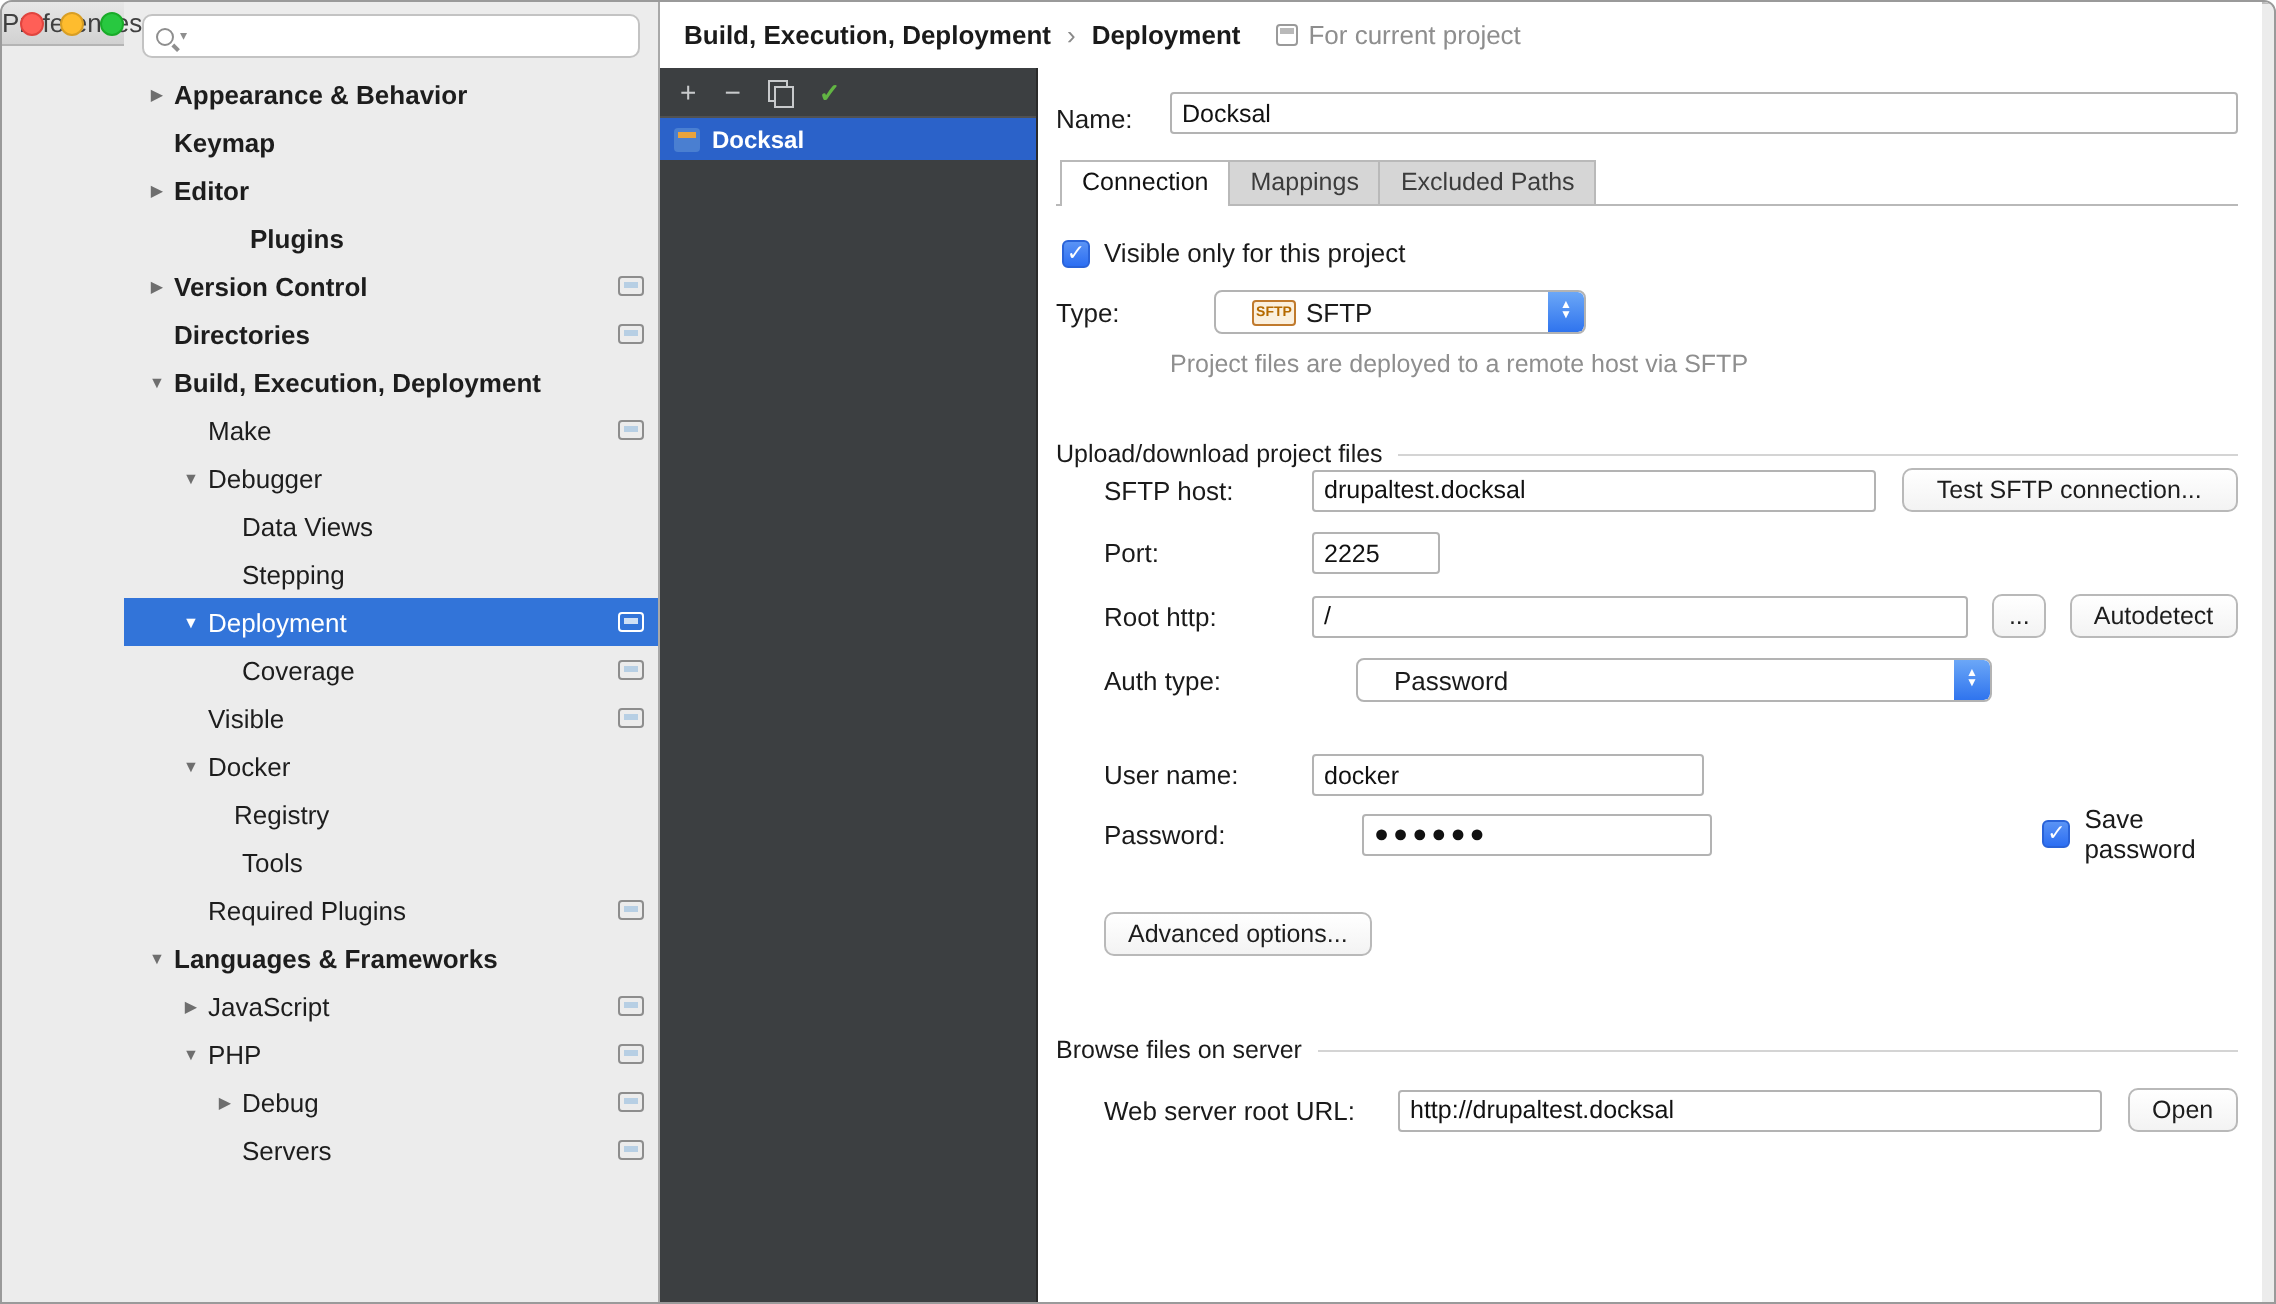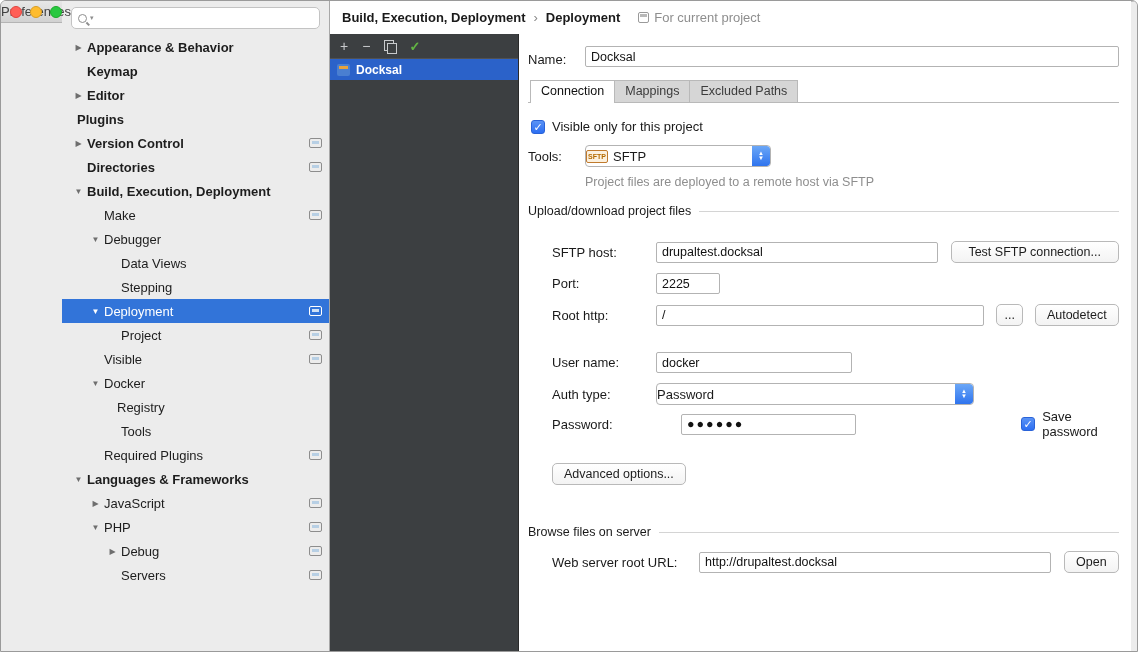--- a/index.html
+++ b/index.html
@@ -101,21 +101,21 @@
   .tab.active { background:#fff; color:#111; margin-bottom:-1px; padding-bottom:5px; z-index:2; }
 
   
   .cbrow { display:flex; align-items:center; }
   .cb { width:14px; height:14px; flex:none; border-radius:3px;
         background:linear-gradient(#5a93f5,#2c6ef2); border:1px solid #2a63d8; color:#fff;
         font-size:11px; line-height:12px; text-align:center; margin-right:7px; }
 
   
   .select { height:22px; border:1px solid #b3b3b3; border-radius:4px; background:#fff;
-            display:flex; align-items:center; padding-left:0; overflow:hidden; gap:5px; }
+            display:flex; align-items:center; padding-left:18px; overflow:hidden; gap:5px;margin-left:22px; }
   .stepper { margin-left:auto; width:18px; align-self:stretch;
              background:linear-gradient(#6ba7f7,#2f74ee); display:flex; flex-direction:column;
              align-items:center; justify-content:center; color:#fff; flex:none;
              border-radius:0 3px 3px 0; }
   .stepper span { font-size:6px; line-height:5px; }
   .sftp-badge { width:22px; height:13px; border:1px solid #c07a2d; border-radius:2px; color:#b56a00;
                 font-size:7px; font-weight:bold; display:flex; align-items:center; justify-content:center;
                 flex:none; background:#fbf0de; }
 
   .hint { color:#8e8e8e; font-size:12.5px; }
@@ -163,21 +163,21 @@
             <span class="tree-label">Appearance &amp; Behavior</span>
           </div>
           <div class="tree-row bold" style="padding-left: 10px;">
             <span class="tree-arrow"></span>
             <span class="tree-label">Keymap</span>
           </div>
           <div class="tree-row bold" style="padding-left: 10px;">
             <span class="tree-arrow">▶</span>
             <span class="tree-label">Editor</span>
           </div>
-          <div class="tree-row bold" style="">
+          <div class="tree-row bold" style=" margin-left: 48px;">
             <span class="tree-arrow"></span>
             <span class="tree-label">Plugins</span>
           </div>
           <div class="tree-row bold" style="padding-left: 10px;">
             <span class="tree-arrow">▶</span>
             <span class="tree-label">Version Control</span>
             <span class="tree-badge"></span>
           </div>
           <div class="tree-row bold" style="padding-left: 10px;">
             <span class="tree-arrow"></span>
@@ -205,21 +205,21 @@
             <span class="tree-arrow"></span>
             <span class="tree-label">Stepping</span>
           </div>
           <div class="tree-row selected" style="padding-left: 27px;">
             <span class="tree-arrow">▼</span>
             <span class="tree-label">Deployment</span>
             <span class="tree-badge"></span>
           </div>
           <div class="tree-row" style="padding-left: 44px;">
             <span class="tree-arrow"></span>
-            <span class="tree-label">Project</span>
+            <span class="tree-label">Coverage</span>
             <span class="tree-badge"></span>
           </div>
           <div class="tree-row" style="padding-left: 27px;">
             <span class="tree-arrow"></span>
             <span class="tree-label">Visible</span>
             <span class="tree-badge"></span>
           </div>
           <div class="tree-row" style="padding-left: 27px;">
             <span class="tree-arrow">▼</span>
             <span class="tree-label">Docker</span>
@@ -304,71 +304,71 @@
               <span class="tab">Mappings</span>
               <span class="tab">Excluded Paths</span>
             </div>
 
           <div class="cbrow" style="margin-top:16px; margin-left:3px;">
             <span class="cb">✓</span>
             <span>Visible only for this project</span>
           </div>
 
           <div class="frow" style="margin-top:11px;">
-            <span class="lbl w55">Tools:</span>
+            <span class="lbl w55">Type:</span>
             <div class="select" style="width:186px;">
               <span class="sftp-badge">SFTP</span>
               <span>SFTP</span>
               <span class="stepper">
                 <span>▲</span>
                   <span>▼</span>
               </span>
             </div>
           </div>
 
           <div class="hint" style="margin-top:8px; margin-left:57px;">Project files are deployed to a remote host via SFTP</div>
 
-          <div class="section" style="margin-top:15px;">
+          <div class="section" style="margin-top:31px;">
             <span>Upload/download project files</span>
           </div>
 
-          <div class="frow indent" style="margin-top:23px;">
+          <div class="frow indent" style="margin-top:0;">
             <span class="lbl w104">SFTP host:</span>
             <input class="tf grow" value="drupaltest.docksal" style="">
             <button class="btn" style="margin-left:13px; width:168px;">Test SFTP connection...</button>
           </div>
 
           <div class="frow indent" style="margin-top:10px;">
             <span class="lbl w104">Port:</span>
             <input class="tf" style="width: 64px;" value="2225">
           </div>
 
           <div class="frow indent" style="margin-top:10px;">
             <span class="lbl w104">Root http:</span>
             <input class="tf grow" style="max-width: 392px;" value="/">
             <button class="btn small" style="margin-left:12px;">...</button>
             <button class="btn" style="margin-left:12px;">Autodetect</button>
-          </div>
-
-          <div class="frow indent" style="margin-top:26px;">
-            <span class="lbl w104">User name:</span>
-            <input class="tf" style="width: 196px;" value="docker">
           </div>
 
           <div class="frow indent" style="margin-top:10px;">
             <span class="lbl w104">Auth type:</span>
             <div class="select" style="width:318px;">
               <span>Password</span>
               <span class="stepper">
                 <span>▲</span>
                   <span>▼</span>
               </span>
             </div>
           </div>
 
+          <div class="frow indent" style="margin-top:26px;">
+            <span class="lbl w104">User name:</span>
+            <input class="tf" style="width: 196px;" value="docker">
+          </div>
+
           <div class="frow indent" style="margin-top:4px;gap:25px;">
             <span class="lbl w104">Password:</span>
             <input class="tf" style="width: 196px; letter-spacing: 2px;" value="●●●●●●">
             <span class="cbrow" style="margin-left:140px;">
               <span class="cb">✓</span>
               <span>Save password</span>
             </span>
           </div>
 
           <div class="frow indent" style="margin-top:24px;">

